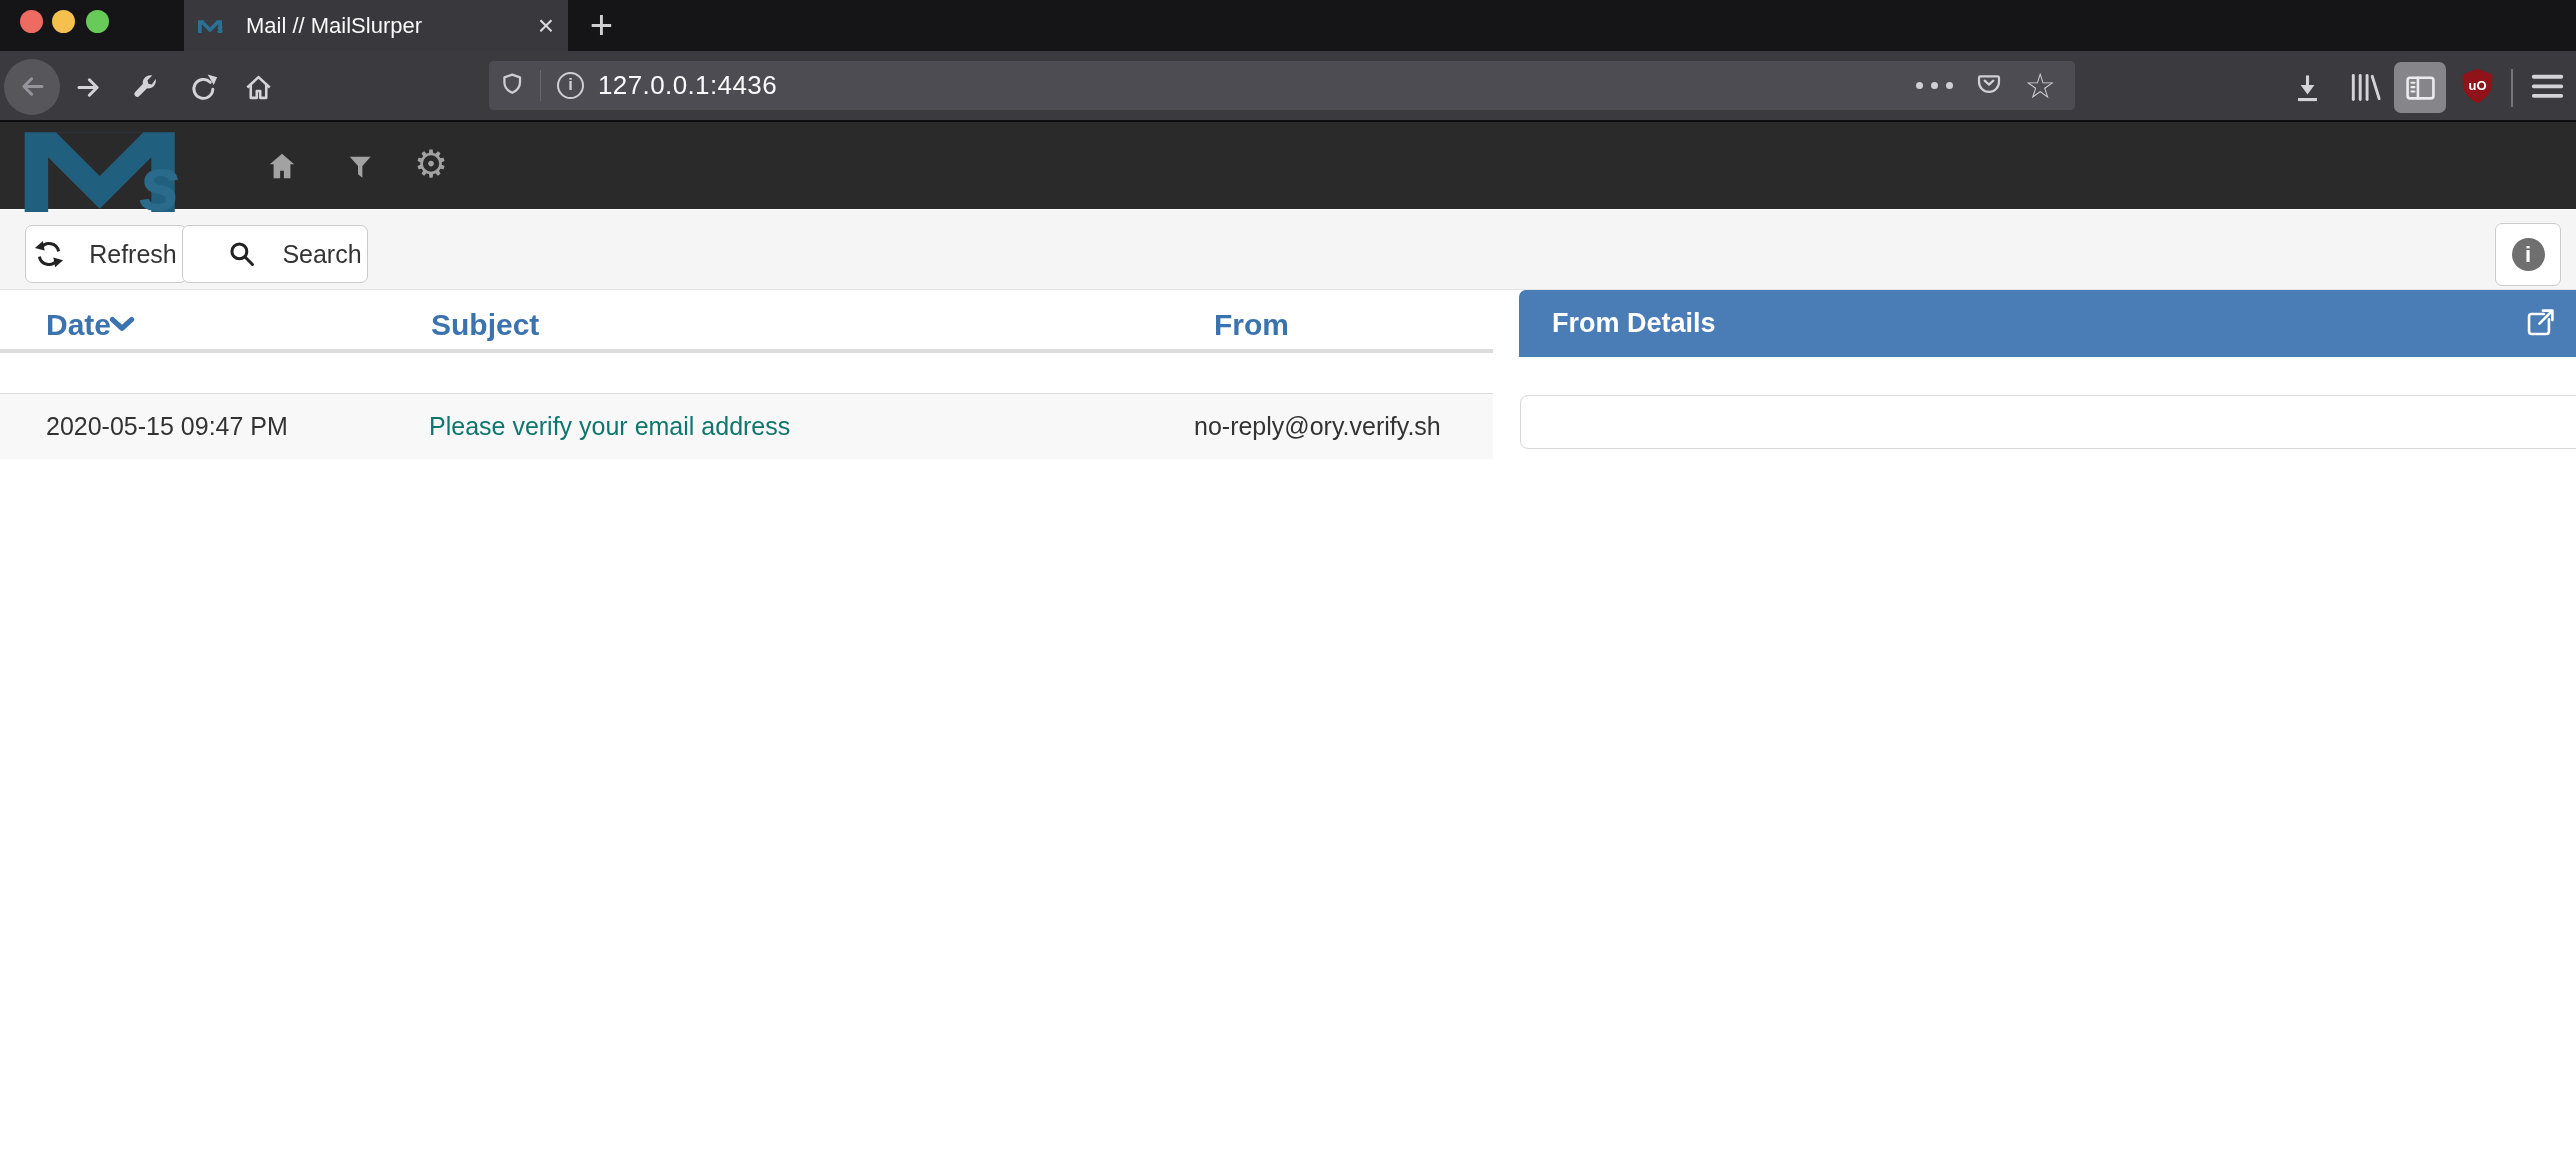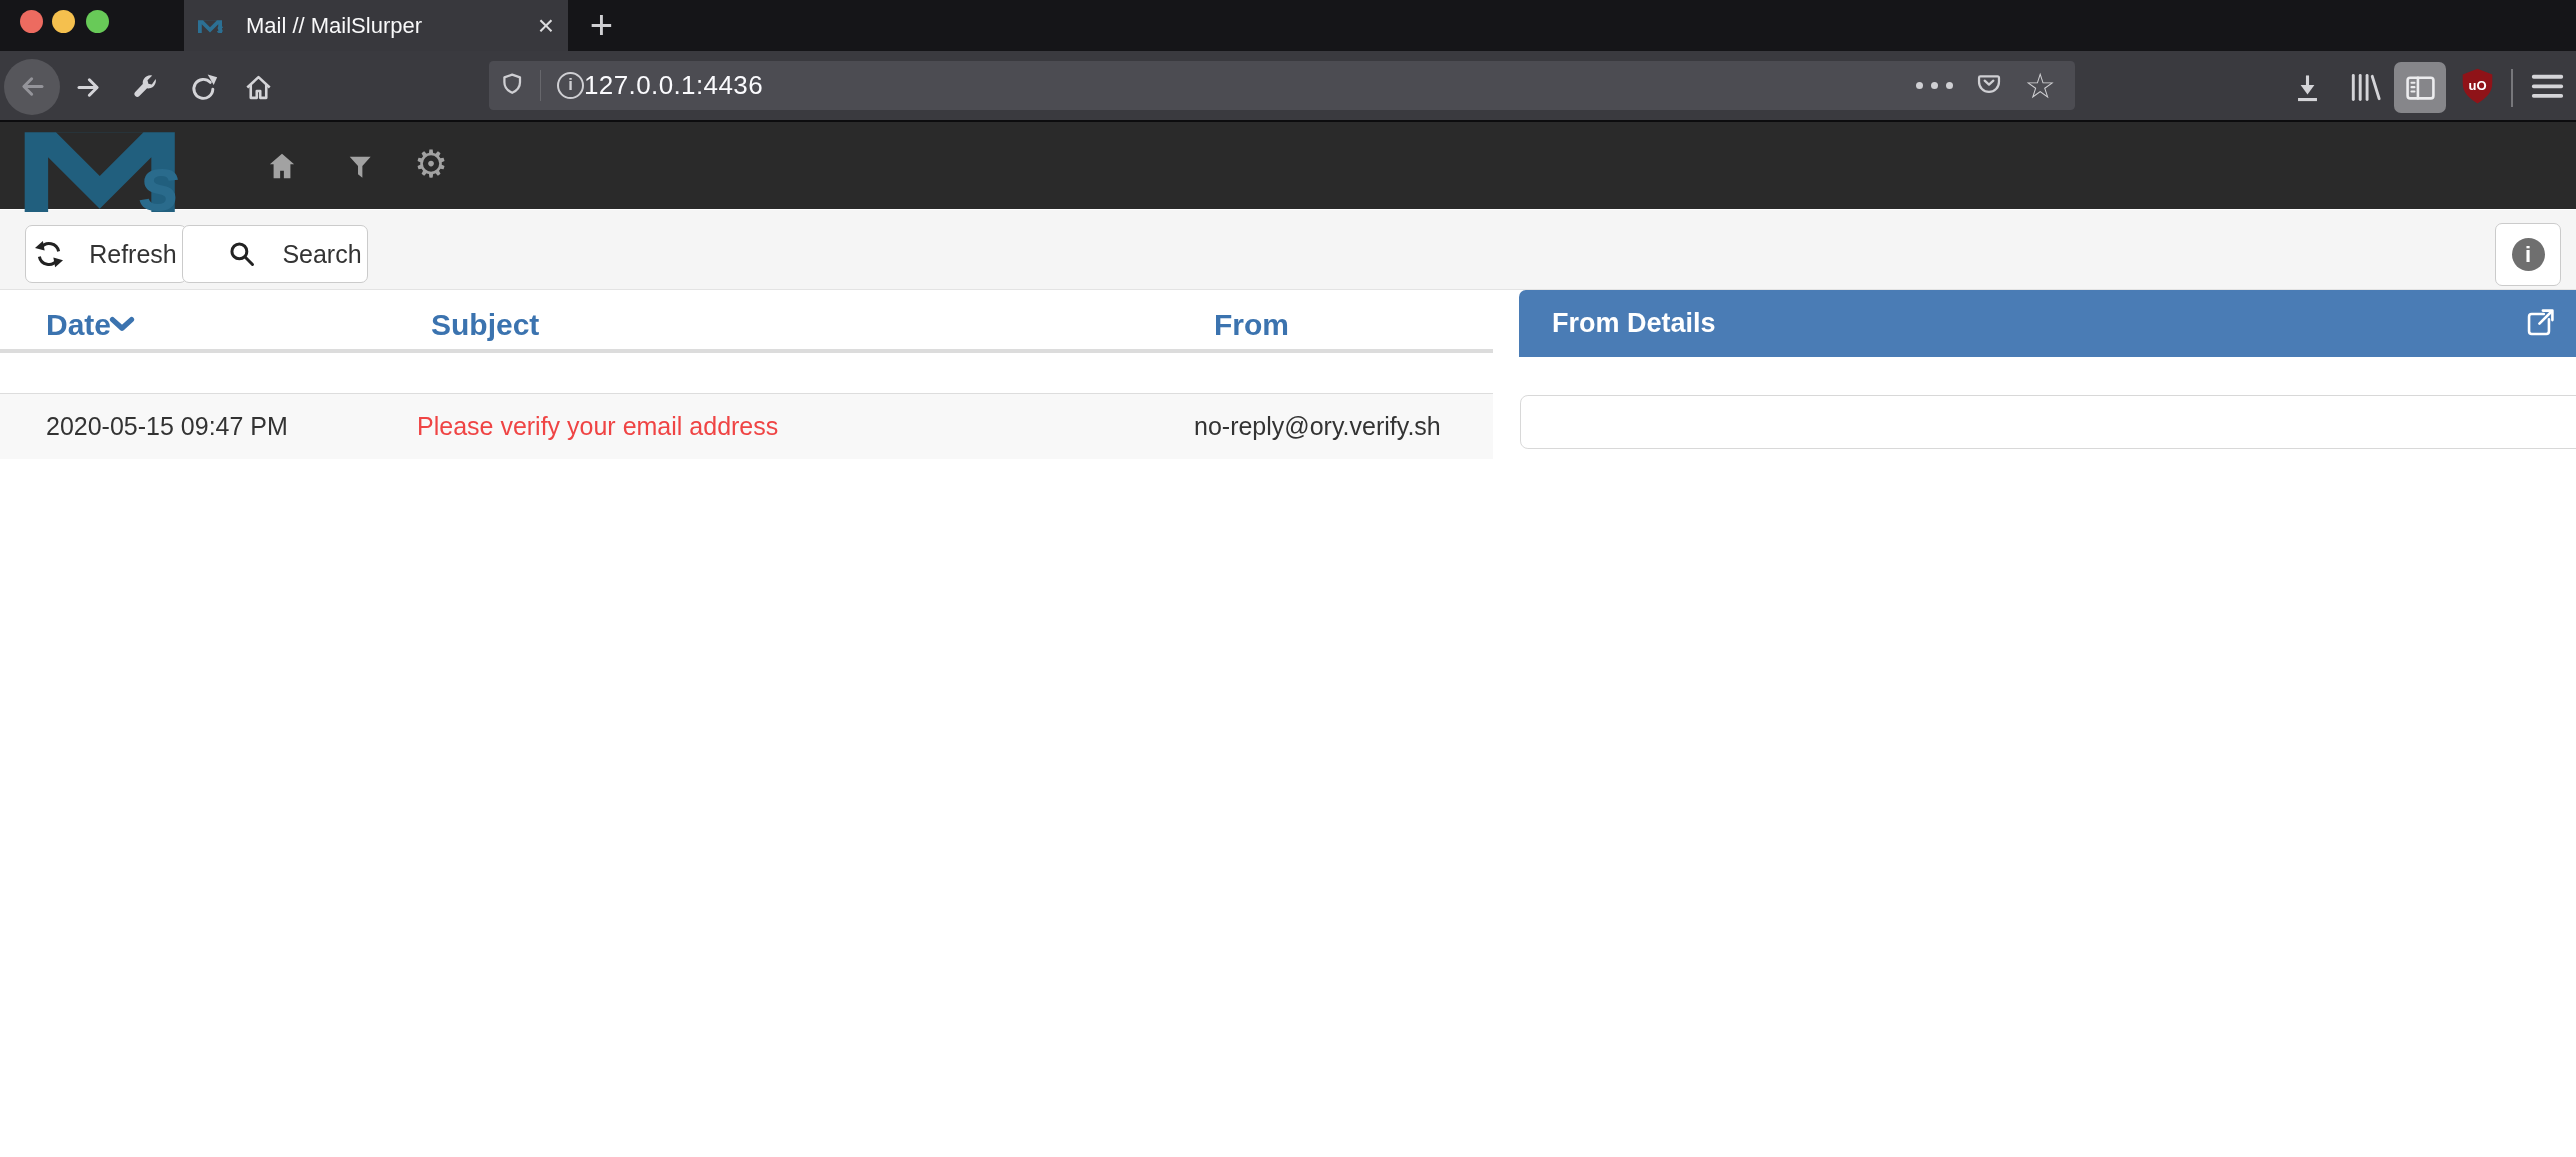--- a/index.html
+++ b/index.html
@@ -26,21 +26,21 @@
   #toolbar-line { position:absolute; left:0; top:120px; width:2576px; height:1.7px; background:#0c0c0e; }
   #backbtn { position:absolute; left:4.4px; top:7.9px; width:56px; height:56px; border-radius:50%;
              background:#56565b; display:flex; align-items:center; justify-content:center; color:#94949a; }
   .tbicon { position:absolute; top:21px; color:#d4d4d8; }
   #urlbar { position:absolute; left:489px; top:9.6px; width:1586px; height:49px; border-radius:4.4px;
             background:#4c4c52; display:flex; align-items:center; padding:0 19px 0 10.5px; }
   #urlbar .divider { width:1.7px; height:31px; background:#67676c; margin-left:15.7px; }
   .infocircle { width:27px; height:27px; border:2.2px solid #cfcfd3; border-radius:50%;
                 color:#cfcfd3; font-size:16.6px; font-weight:bold; display:flex;
                 align-items:center; justify-content:center; margin-left:15.7px; }
-  #urltext { margin-left:0; font-size:26px; color:#fbfbfe; letter-spacing:0.4px; }
+  #urltext { margin-left:14px; font-size:26px; color:#fbfbfe; letter-spacing:0.4px; }
   #urlspacer { flex:1; }
   #dots { display:flex; gap:7.9px; align-items:center; }
   #dots i { width:7px; height:7px; border-radius:50%; background:#cfcfd3; }
   #star { margin-left:23px; font-size:35px; color:#d0d0d3; line-height:1; }
   #sidebarbtn { position:absolute; left:2394px; top:11.3px; width:52px; height:51px; border-radius:7px;
                 background:#86868a; display:flex; align-items:center; justify-content:center; color:#ececee; }
   #sep2 { position:absolute; left:2511px; top:17.5px; width:1.7px; height:38px; background:#77777b; }
 
   
   #appnav { position:absolute; left:0; top:122px; width:2576px; height:87px; background:#2a2a2a; }
@@ -64,21 +64,21 @@
   .th { position:absolute; top:308px; font-size:30px; font-weight:bold; color:#3b73af; }
   #th-date    { left:46px; }
   #th-subject { left:431px; }
   #th-from    { left:1198px;margin-left:16px; }
   #th-chev { position:absolute; left:109px; top:316px; }
   #head-border { position:absolute; left:0; top:349px; width:1493px; height:3.5px; background:#dcdcdc; }
   #mailrow { position:absolute; left:0; top:393px; width:1493px; height:66px; background:#f8f8f8;
              border-top:1.7px solid #dddddd; font-size:25px; }
   #mailrow span { position:absolute; top:0; line-height:65px; white-space:nowrap; }
   #cell-date { left:46px; color:#333; }
-  #cell-subject { left:417px; color:#ef4444; cursor:pointer; }
+  #cell-subject { left:429px; color:#0f766e; cursor:pointer; }
   #cell-from { left:1194px; color:#333; }
 
   
   #panel-heading { position:absolute; left:1519px; top:290px; width:1091px; height:67px;
                    background:#4a7cb5; border-radius:7px 7px 0 0; color:#fff; }
   #panel-heading .ptitle { position:absolute; left:33px; top:0; line-height:67px;
                            font-size:27px; font-weight:bold; }
   #ext-icon { position:absolute; left:1004px; top:17.5px; color:#fff; }
   #details-box { position:absolute; left:1520px; top:395px; width:1135px; height:54px;
                  background:#fff; border:1.7px solid #d8d8d8; border-radius:7.9px; }

